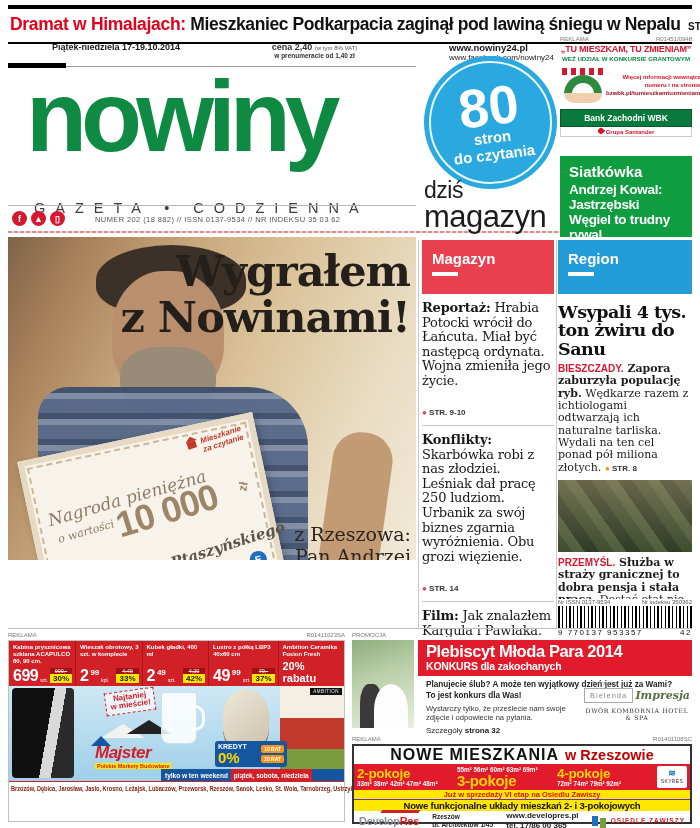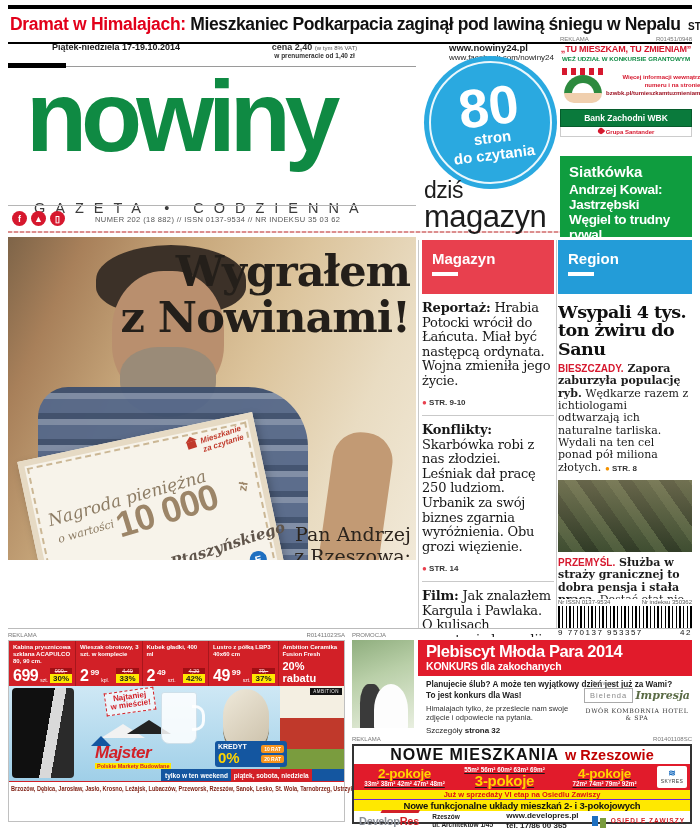--- a/index.html
+++ b/index.html
@@ -97,21 +97,21 @@
   
   .vline { position:absolute; top:240px; width:1px; height:388px; background:#c9c9c9; }
 
   
   .colhead { width:100%; height:54px; color:#fff; padding:10px 10px 0 10px; font-size:15px; font-weight:800; }
   .colhead .bar { width:26px; height:4px; background:#fff; margin-top:5px; }
   .magcol { position:absolute; left:422px; top:240px; width:132px; height:397px; overflow:hidden; }
   .magcol .colhead { background:#e8404e; }
   .teaser { font-family:"DejaVu Serif", serif; font-size:13px; line-height:1.12; color:#171717; letter-spacing:-0.2px; margin-top:7px; }
   .teaser b { font-weight:800; }
-  .refline { font-family:"Liberation Sans", sans-serif; font-size:8px; font-weight:800; color:#333; margin-top:10px; }
+  .refline { font-family:"Liberation Sans", sans-serif; font-size:8px; font-weight:800; color:#333; margin-top:20px; }
   .dot-red { color:#e8404e; font-size:8px; }
   .dot-orange { color:#f39200; font-size:8px; }
   .sep { border-top:1px solid #c9c9c9; margin-top:8px; }
 
   
   .regcol { position:absolute; left:558px; top:240px; width:134px; height:397px; overflow:hidden; }
   .regcol .colhead { background:#239cd8; }
   .reg-headline { font-family:"DejaVu Serif", serif; font-weight:800; font-size:17.5px; line-height:1.05; color:#101010; margin-top:9px; letter-spacing:-0.5px; }
   .reg-teaser { font-family:"DejaVu Serif", serif; font-size:11px; line-height:1.12; color:#1c1c1c; margin-top:5px; }
   .reg-teaser .city { font-family:"Liberation Sans", sans-serif; color:#d6182e; font-weight:700; font-size:10px; }
@@ -189,21 +189,21 @@
   .mp-biel { border:1px solid #aaa; color:#8a8a8a; font-size:7.5px; letter-spacing:1px; padding:2px 5px; }
   .mp-impr { font-family:"DejaVu Serif", serif; font-style:italic; font-weight:700; font-size:11px; color:#5a6b45; }
   .mp-dwor { font-family:"DejaVu Serif", serif; font-size:6.2px; color:#333; letter-spacing:0.6px; margin-top:4px; text-transform:uppercase; }
 
   
   .devres { position:absolute; left:352px; top:744px; width:340px; height:80px; border:2px solid #333; background:#fff; }
   .dr-title { height:18px; display:flex; align-items:center; justify-content:center; gap:6px; white-space:nowrap; }
   .dr-title .b { font-size:16px; font-weight:800; letter-spacing:1px; color:#111; }
   .dr-title .r { font-size:14.5px; font-weight:800; color:#c00000; }
   .dr-band { height:26px; background:#e11b2b; display:flex; align-items:center; padding:0 3px; gap:5px; }
-  .dr-blk { text-align:center; line-height:1; flex:1;text-decoration:underline; }
+  .dr-blk { line-height:1; flex:1; }
   .dr-rooms { color:#ffd400; font-weight:800; font-size:13.5px; letter-spacing:-0.3px; }
   .dr-rooms.big { font-size:15px; }
   .dr-sizes { color:#fff; font-weight:700; font-size:6.3px; margin-top:1px; white-space:nowrap; }
   .dr-skyres { flex:none; width:30px; height:22px; background:#fff; border-radius:2px; display:flex; flex-direction:column; align-items:center; justify-content:center; }
   .dr-skyres .wav { color:#1e6fc0; font-size:9px; line-height:0.8; font-weight:800; }
   .dr-skyres .nm { font-size:5px; color:#333; letter-spacing:0.4px; }
   .dr-strip1 { height:9px; background:#ffe800; color:#d11; font-size:7.5px; font-weight:800; display:flex; align-items:center; justify-content:center; }
   .dr-strip2 { height:12px; background:#ffe800; color:#111; font-size:9.5px; font-weight:800; display:flex; align-items:center; justify-content:center; border-top:1px solid #6d28d9; letter-spacing:-0.2px; }
   .dr-bottom { height:19px; display:flex; align-items:center; justify-content:space-between; padding:0 5px; }
   .dr-logo { position:relative; font-size:11px; font-weight:800; letter-spacing:-0.3px; }
@@ -313,22 +313,22 @@
       <div class="ttl">Nagroda pieniężna</div>
       <div class="sub">o wartości</div>
       <div class="amt">10 000</div>
       <div class="zl">zł</div>
       <div class="dla">dla</div>
       <div class="name">Andrzeja Ptaszyńskiego</div>
       <div class="brand">nowiny</div>
       <div class="sponsor">E</div>
     </div>
     <div class="caption">
+      <div>z Rzeszowa:</div>
       <div>Pan Andrzej</div>
-      <div>z Rzeszowa:</div>
       <div>z Nowinami</div>
       <div>Warto grać</div>
       <div class="cref">● STR. 5 I 25</div>
     </div>
   </div>
 
   <div class="vline" style="left:418px;"></div>
   <div class="vline" style="left:556px;"></div>
 
   <div class="magcol">
@@ -476,21 +476,21 @@
     <div class="mp-body">
       <div class="mp-banner">
         <div class="t">Plebiscyt Młoda Para 2014</div>
         <div class="s">KONKURS dla zakochanych</div>
       </div>
       <div class="mp-text">
         <div class="mp-l1">
           <span>Planujecie ślub? A może ten wyjątkowy dzień jest już za Wami?</span><br>
           <span>To jest konkurs dla Was!</span>
         </div>
-        <div class="mp-l2">Himalajach tylko, że prześlecie nam swoje zdjęcie i odpowiecie na pytania.</div>
+        <div class="mp-l2">Wystarczy tylko, że prześlecie nam swoje zdjęcie i odpowiecie na pytania.</div>
         <div class="mp-l3"><span>Szczegóły </span><b>strona 32</b></div>
       </div>
       <div class="mp-sponsors">
         <div class="lab">Sponsorzy:</div>
         <div class="mp-row">
           <span class="mp-biel">Bielenda</span>
           <span class="mp-impr">Impresja</span>
         </div>
         <div class="mp-dwor">Dwór Kombornia Hotel &amp; SPA</div>
       </div>

